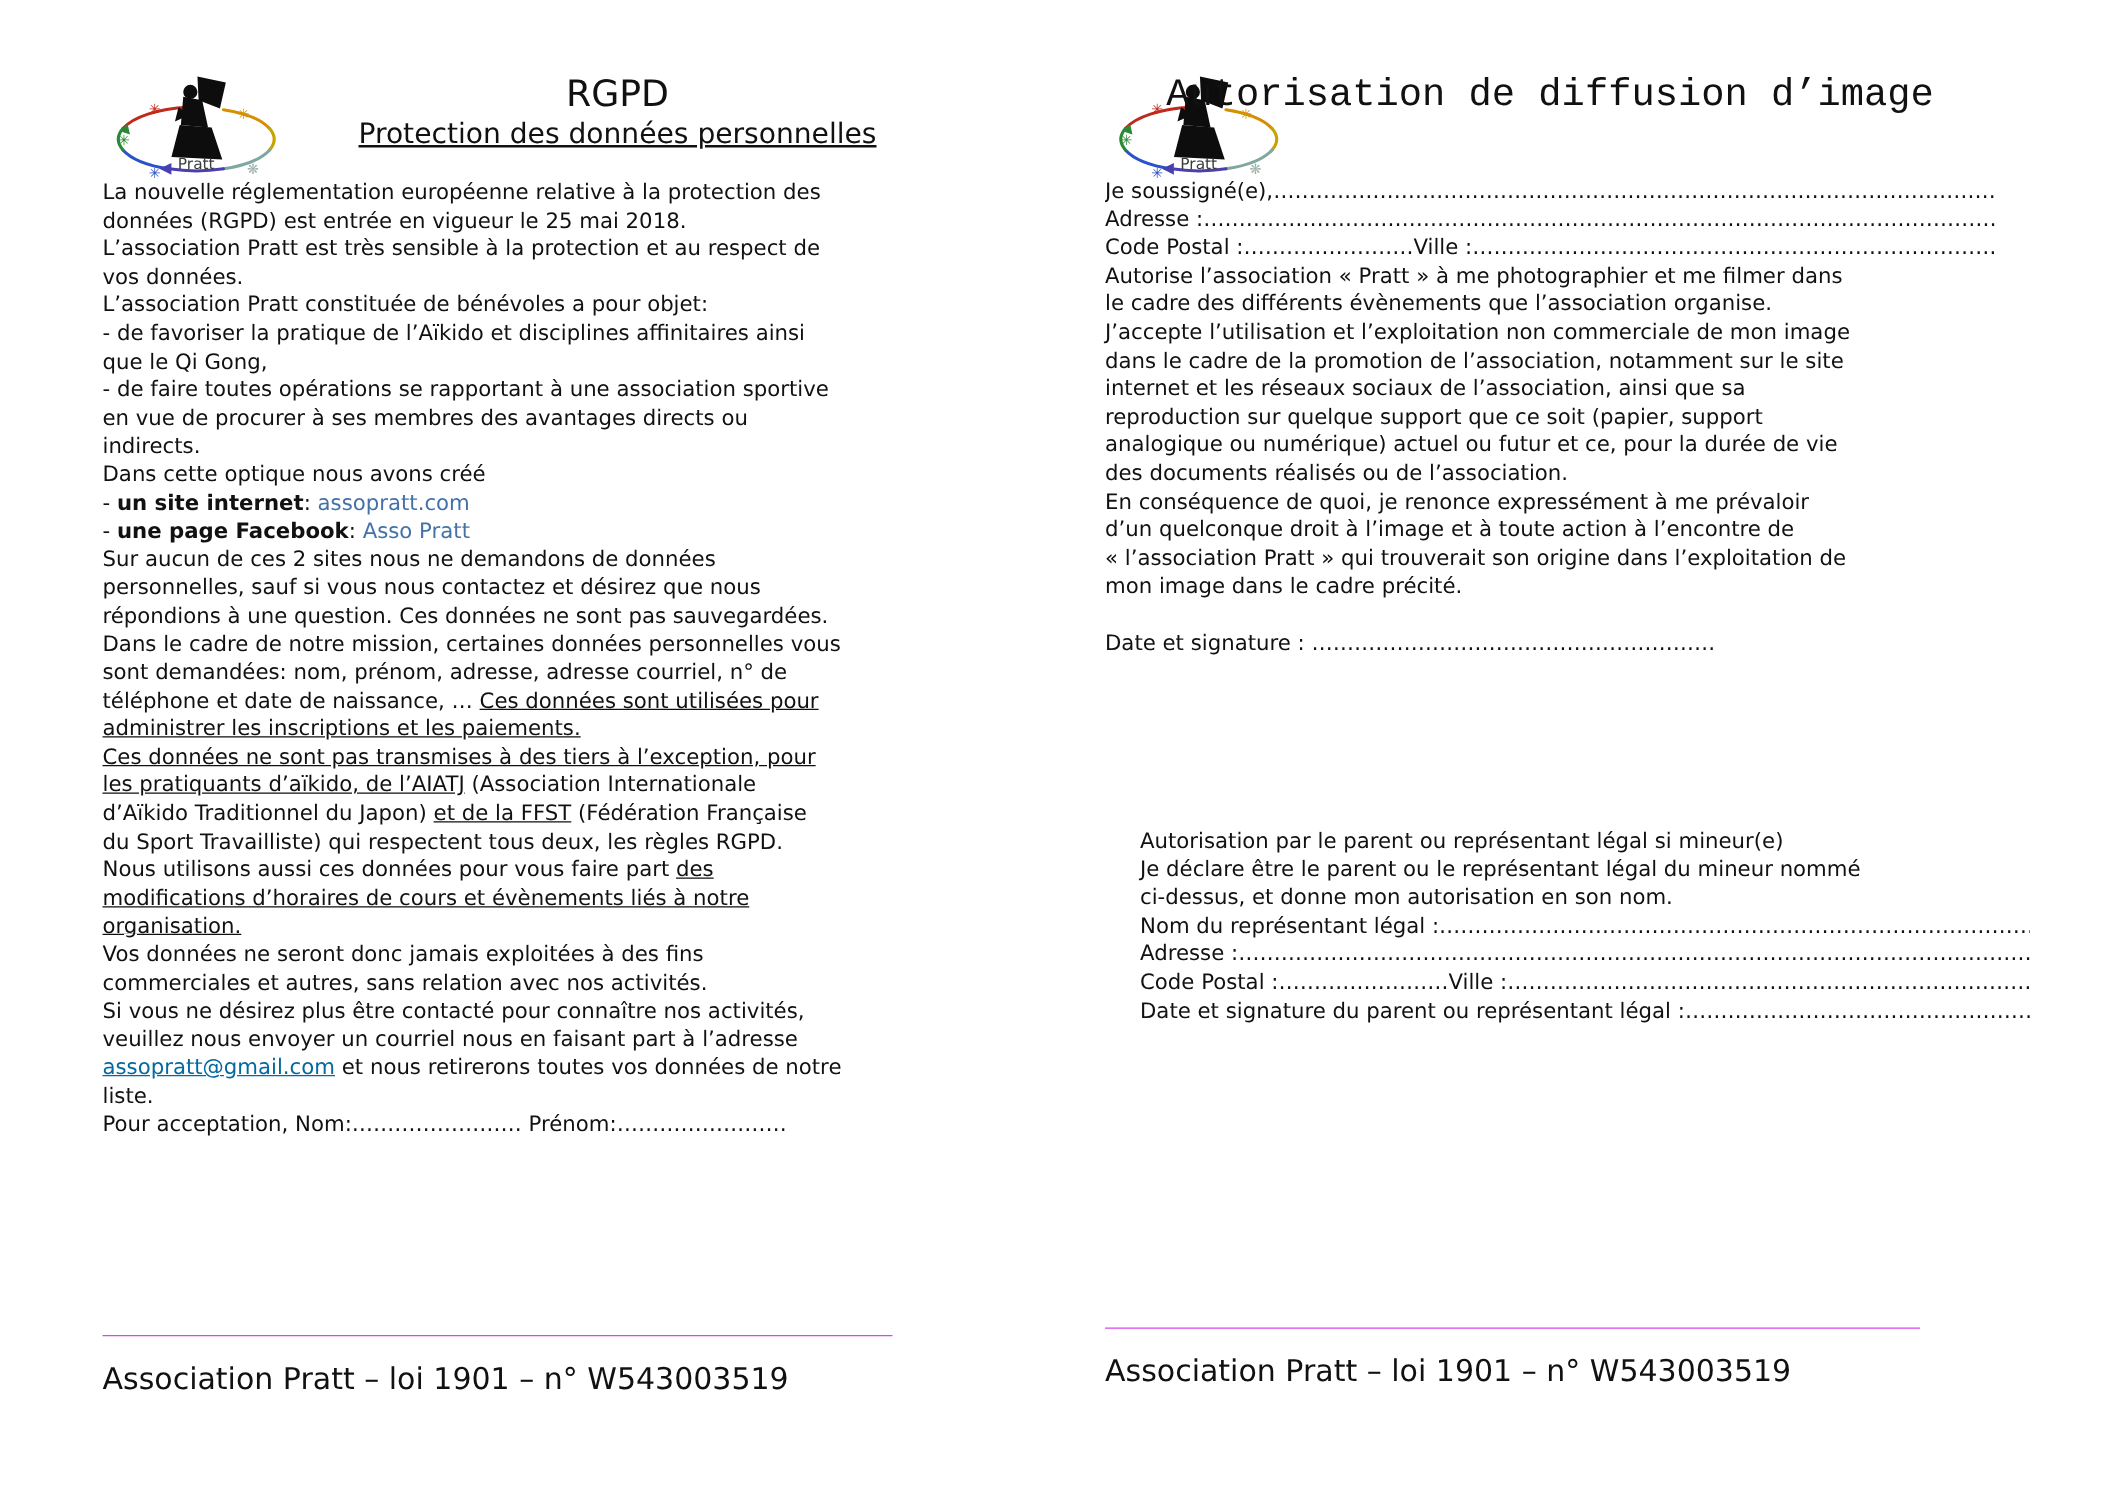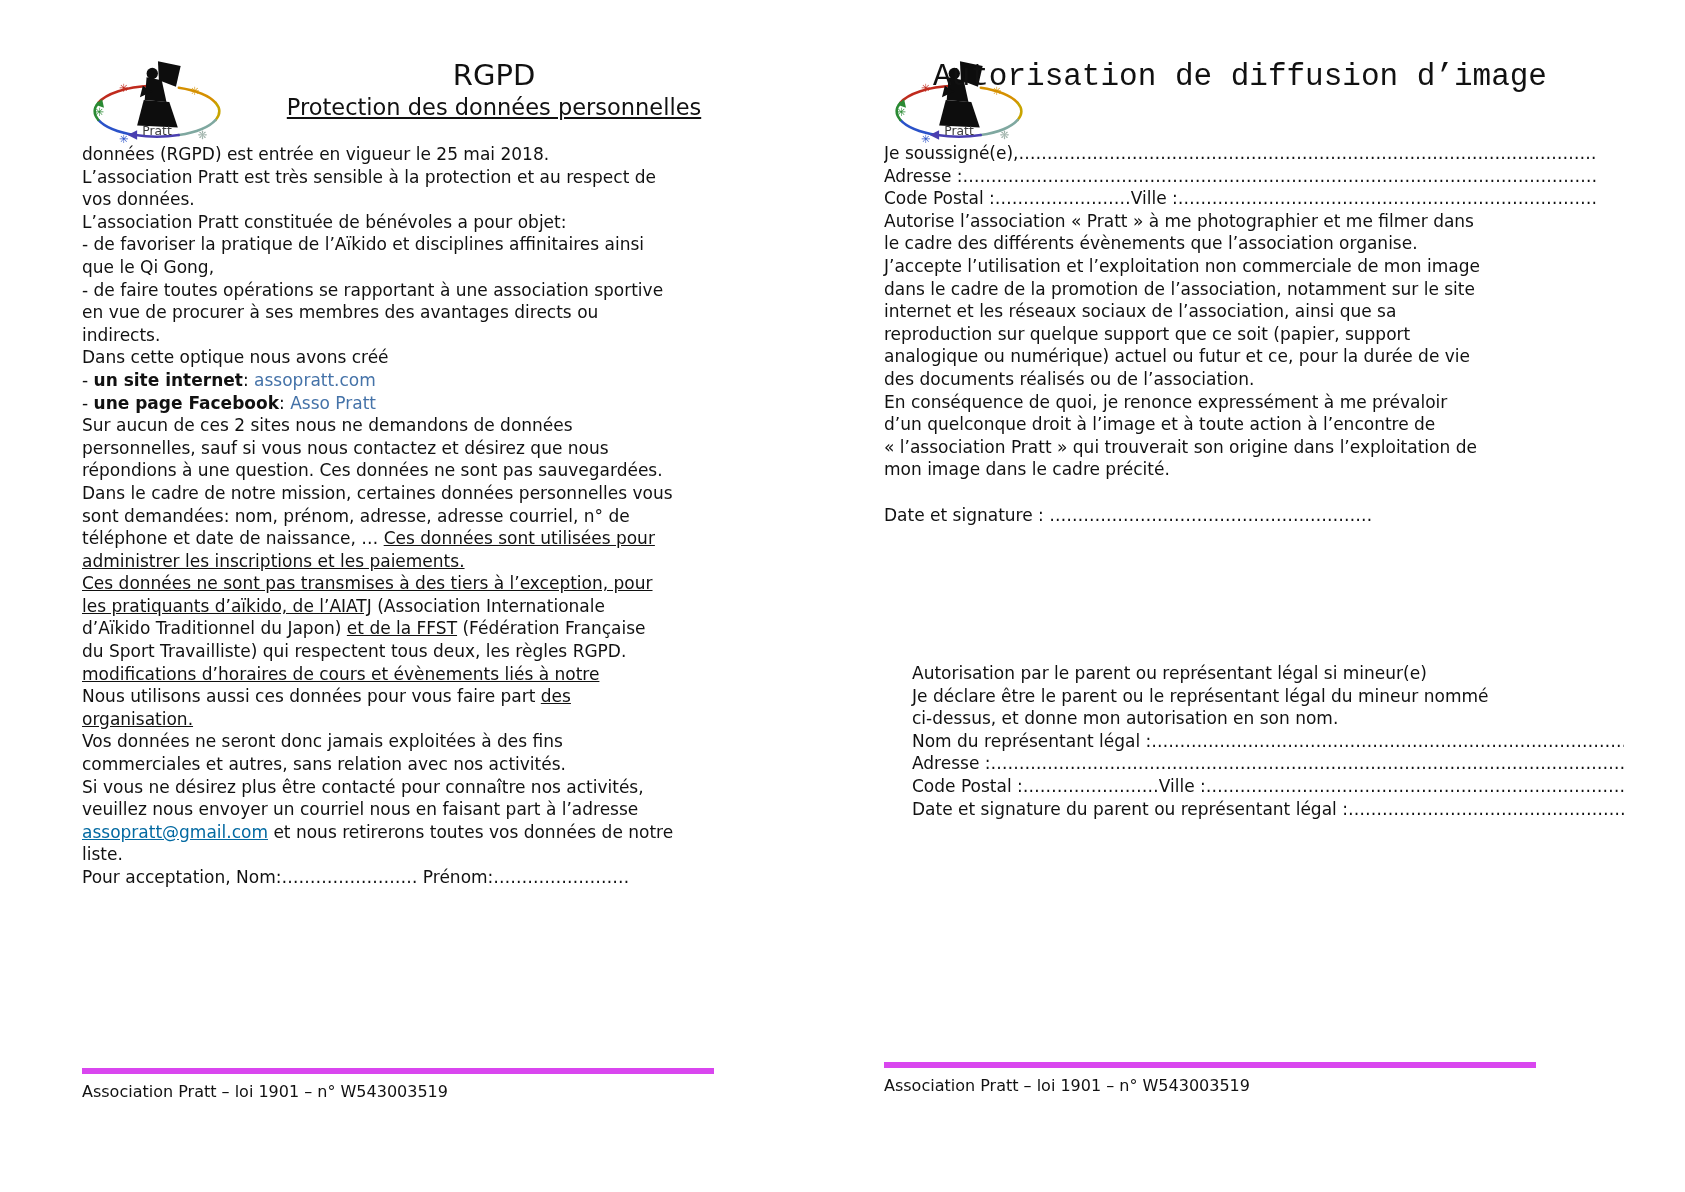--- a/index.html
+++ b/index.html
@@ -20,21 +20,21 @@
   .ln.center{text-align:center;white-space:normal;}
   .ln.flexln{display:flex;align-items:baseline;overflow:hidden;}
   .seg-p{}
   .seg-b{font-weight:bold;}
   .seg-u{text-decoration:underline;}
   .seg-dots{}
   .seg-link{color:#4472a8;}
   .seg-linku{color:#0369a1;text-decoration:underline;}
   .seg-fill{flex:1 1 auto;overflow:hidden;white-space:nowrap;min-width:0;}
   
-  .footer{border-top:6px solid #d946ef;padding-top:8px;font-size:16px;}
+  .footer{border-top:1px solid #d946ef;padding-top:20px;font-size:24px;}
   .logo-box{width:142px;height:90px;}
 </style>
 </head>
 <body>
 
 <div id="canvas">
 
   <div class="abs" style="left:86px;top:56px;">
     <svg class="logo-box" viewBox="0 0 150 92">
       <g fill="none" stroke-width="2.6" stroke-linecap="round">
@@ -64,20 +64,21 @@
       <text x="75" y="82" font-size="13" fill="#3b3b3b" text-anchor="middle">Pratt</text>
     </svg>
   </div>
 
   <div class="abs" style="left:240px;top:58px;width:508px;text-align:center;">
     <div class="title-main">RGPD</div>
     <div class="title-sub">Protection des données personnelles</div>
   </div>
 
   <div class="abs body-col" style="left:82px;top:143px;width:690px;">
+      <div class="ln"><span class="seg-p">La nouvelle réglementation européenne relative à la protection des</span></div>
       <div class="ln"><span class="seg-p">données (RGPD) est entrée en vigueur le 25 mai 2018.</span></div>
       <div class="ln"><span class="seg-p">L’association Pratt est très sensible à la protection et au respect de</span></div>
       <div class="ln"><span class="seg-p">vos données.</span></div>
       <div class="ln"><span class="seg-p">L’association Pratt constituée de bénévoles a pour objet:</span></div>
       <div class="ln"><span class="seg-p">- de favoriser la pratique de l’Aïkido et disciplines affinitaires ainsi</span></div>
       <div class="ln"><span class="seg-p">que le Qi Gong,</span></div>
       <div class="ln"><span class="seg-p">- de faire toutes opérations se rapportant à une association sportive</span></div>
       <div class="ln"><span class="seg-p">en vue de procurer à ses membres des avantages directs ou</span></div>
       <div class="ln"><span class="seg-p">indirects.</span></div>
       <div class="ln"><span class="seg-p">Dans cette optique nous avons créé</span></div>
@@ -87,22 +88,22 @@
       <div class="ln"><span class="seg-p">personnelles, sauf si vous nous contactez et désirez que nous</span></div>
       <div class="ln"><span class="seg-p">répondions à une question. Ces données ne sont pas sauvegardées.</span></div>
       <div class="ln"><span class="seg-p">Dans le cadre de notre mission, certaines données personnelles vous</span></div>
       <div class="ln"><span class="seg-p">sont demandées: nom, prénom, adresse, adresse courriel, n° de</span></div>
       <div class="ln"><span class="seg-p">téléphone et date de naissance, … </span><span class="seg-u">Ces données sont utilisées pour </span></div>
       <div class="ln"><span class="seg-u">administrer les inscriptions et les paiements. </span></div>
       <div class="ln"><span class="seg-u">Ces données ne sont pas transmises à des tiers à l’exception, pour </span></div>
       <div class="ln"><span class="seg-u">les pratiquants d’aïkido, de l’AIATJ</span><span class="seg-p"> (Association Internationale</span></div>
       <div class="ln"><span class="seg-p">d’Aïkido Traditionnel du Japon) </span><span class="seg-u">et de la FFST</span><span class="seg-p"> (Fédération Française</span></div>
       <div class="ln"><span class="seg-p">du Sport Travailliste) qui respectent tous deux, les règles RGPD.</span></div>
+      <div class="ln"><span class="seg-p">Nous utilisons aussi ces données pour vous faire part </span><span class="seg-u">des</span></div>
       <div class="ln"><span class="seg-u">modifications d’horaires de cours et évènements liés à notre</span></div>
-      <div class="ln"><span class="seg-p">Nous utilisons aussi ces données pour vous faire part </span><span class="seg-u">des</span></div>
       <div class="ln"><span class="seg-u">organisation. </span></div>
       <div class="ln"><span class="seg-p">Vos données ne seront donc jamais exploitées à des fins</span></div>
       <div class="ln"><span class="seg-p">commerciales et autres, sans relation avec nos activités.</span></div>
       <div class="ln"><span class="seg-p">Si vous ne désirez plus être contacté pour connaître nos activités,</span></div>
       <div class="ln"><span class="seg-p">veuillez nous envoyer un courriel nous en faisant part à l’adresse</span></div>
       <div class="ln"><span class="seg-linku">assopratt@gmail.com</span><span class="seg-p"> et nous retirerons toutes vos données de notre</span></div>
       <div class="ln"><span class="seg-p">liste.</span></div>
       <div class="ln"><span class="seg-p">Pour acceptation, Nom:</span><span class="seg-dots">……………………</span><span class="seg-p"> Prénom:</span><span class="seg-dots">……………………</span></div>
     </div>
 

